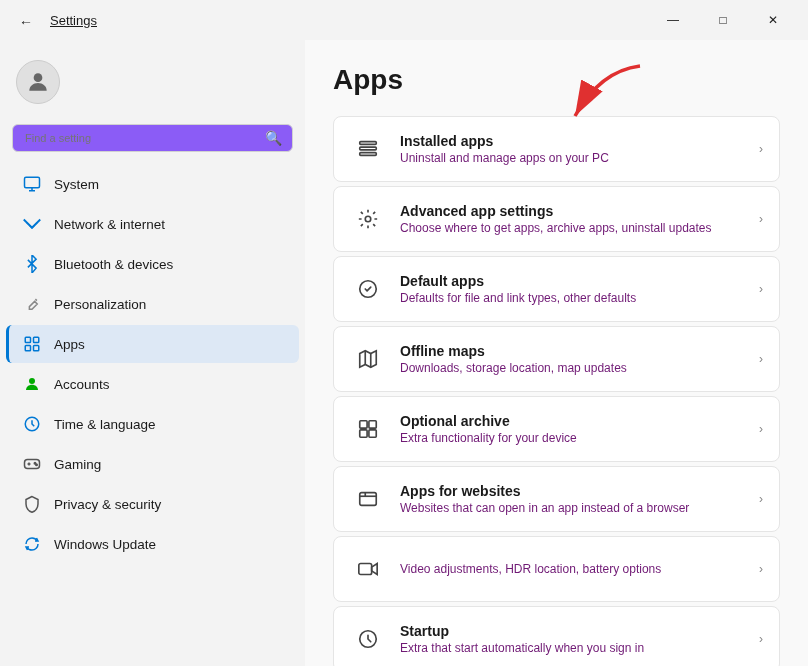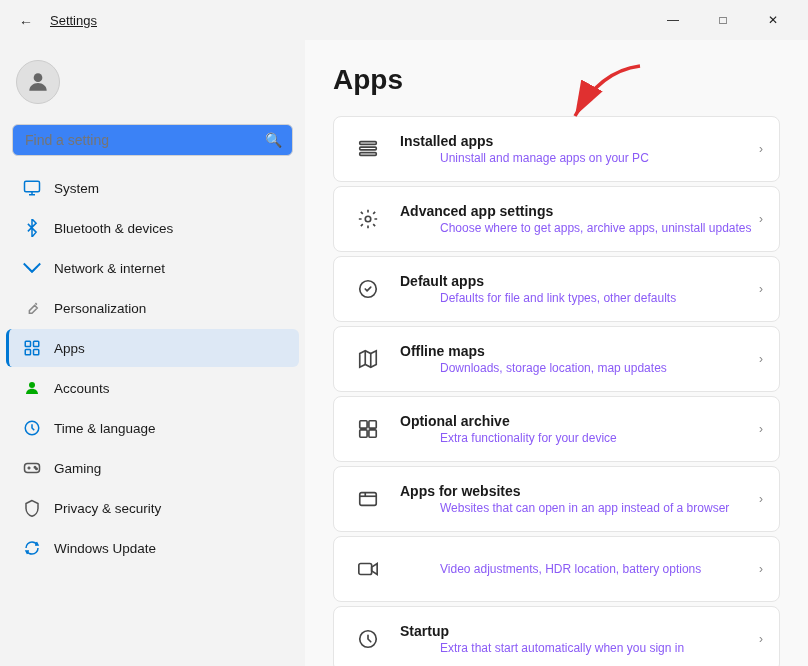--- a/index.html
+++ b/index.html
@@ -99,22 +99,22 @@
     }
     .search-box {
       margin: 0 12px 12px 12px;
       position: relative;
     }
     .search-input {
       width: 100%;
       padding: 7px 36px 7px 12px;
       border: 1px solid #d1d1d1;
       border-radius: 6px;
-      background: #3b82f6;
-      font-size: 14px;
+      background: #8b5cf6;
+      font-size: 11px;
       color: #1a1a1a;
       outline: none;
     }
     .search-icon-wrap {
       position: absolute;
       right: 10px;
       top: 50%;
       transform: translateY(-50%);
       color: #666;
       font-size: 14px;
@@ -186,22 +186,21 @@
       flex: 1;
     }
     .settings-item-title {
       font-size: 14px;
       font-weight: 700;
       color: #1a1a1a;
       margin-bottom: 2px;
     }
     .settings-item-desc {
       font-size: 12px;
-      color: #8b5cf6;
-      margin-left: 40px;
+      color: #701a75;
     }
     .settings-item-arrow {
       color: #888;
       font-size: 12px;
     }
   </style>
 </head>
 <body>
 
 <div class="title-bar">
@@ -239,36 +238,36 @@
         <svg width="18" height="18" viewBox="0 0 24 24" fill="#0078d4">
             <rect x="2" y="3" width="20" height="14" rx="2" ry="2" fill="none" stroke="#0078d4" stroke-width="2"></rect>
             <path d="M8 21h8M12 17v4" stroke="#0078d4" stroke-width="2"></path>
           </svg>
       </span>
       <span>System</span>
     </div>
 
     <div class="nav-item">
       <span class="nav-icon">
-        <svg width="18" height="18" viewBox="0 0 24 24" fill="none" stroke="#0078d4" stroke-width="2">
-            <path d="M6.5 6.5l11 11L12 24V0l5.5 5.5-11 11"></path>
-          </svg>
-      </span>
-      <span>Bluetooth &amp; devices</span>
-    </div>
-
-    <div class="nav-item">
-      <span class="nav-icon">
         <svg width="18" height="18" viewBox="0 0 24 24" fill="#0078d4">
             <path d="M1 6l11 11L23 6" fill="none" stroke="#0078d4" stroke-width="2.5"></path>
             <path d="M5 10l7 7 7-7" fill="none" stroke="#0078d4" stroke-width="2"></path>
             <path d="M9 14l3 3 3-3" fill="none" stroke="#0078d4" stroke-width="2"></path>
           </svg>
       </span>
       <span>Network &amp; internet</span>
+    </div>
+
+    <div class="nav-item">
+      <span class="nav-icon">
+        <svg width="18" height="18" viewBox="0 0 24 24" fill="none" stroke="#0078d4" stroke-width="2">
+            <path d="M6.5 6.5l11 11L12 24V0l5.5 5.5-11 11"></path>
+          </svg>
+      </span>
+      <span>Bluetooth &amp; devices</span>
     </div>
 
     <div class="nav-item">
       <span class="nav-icon">
         <svg width="18" height="18" viewBox="0 0 24 24" fill="none" stroke="#888" stroke-width="2">
             <path d="M12 19l7-7-3.5-3.5-7 7V19h3.5z"></path>
             <path d="M16.5 5.5l2 2"></path>
           </svg>
       </span>
       <span>Personalization</span>

